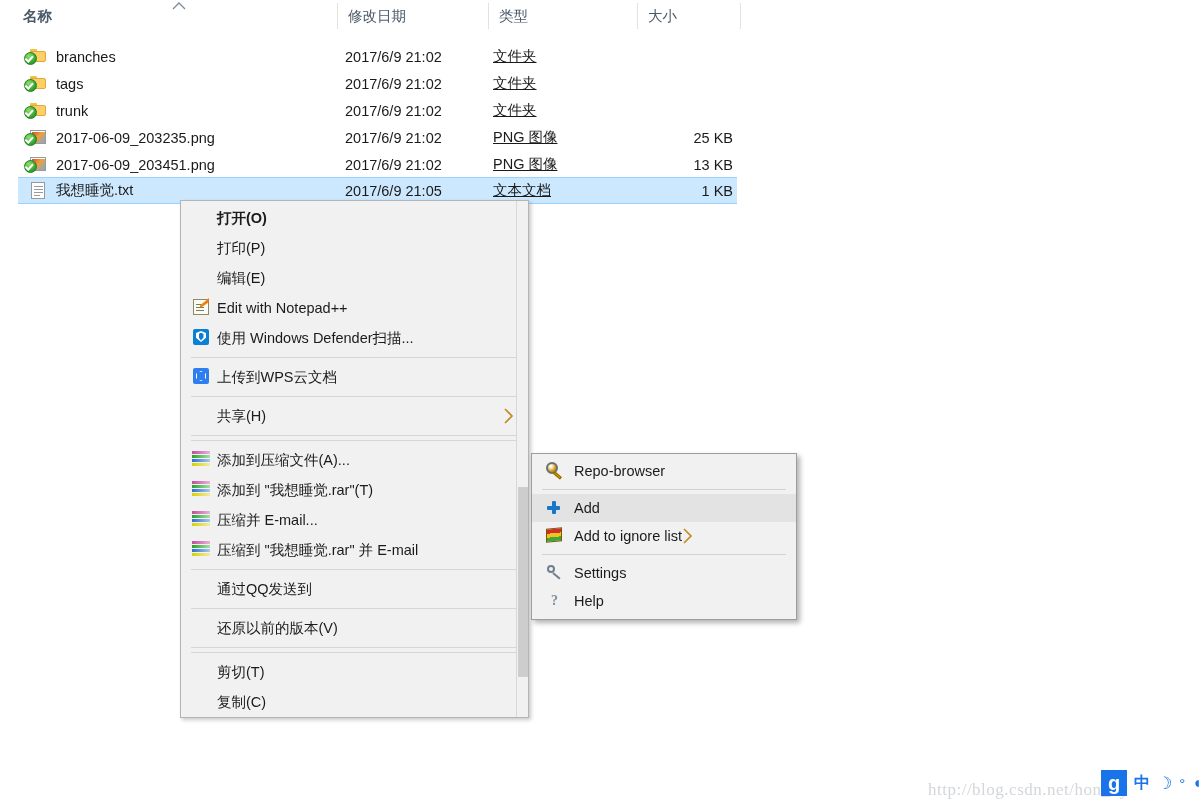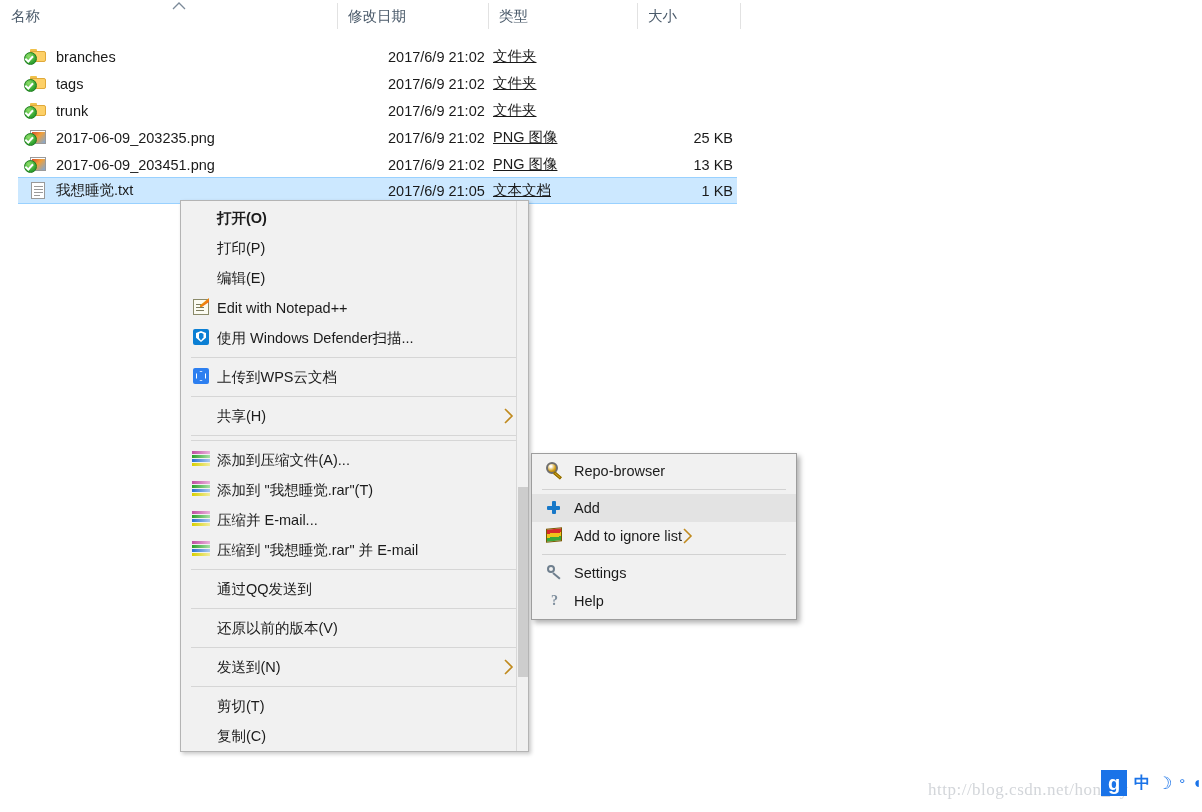--- a/index.html
+++ b/index.html
@@ -34,21 +34,21 @@
   }
   .sort-arrow svg { display:block; }
 
   .row {
     position: absolute; left: 18px; width: 719px; height: 27px;
     display: flex; align-items: center;
     font-size: 14.5px; color: #1a1a1a;
   }
   .row.selected { background: #cce8ff; border-top:1px solid #99d1ff; border-bottom:1px solid #99d1ff; }
   .cell-name { position:absolute; left: 9px; display:flex; align-items:center; gap:9px; }
-  .cell-date { position:absolute; left: 327px; width: 140px; text-align:left;margin-left:43px; }
+  .cell-date { position:absolute; left: 327px; width: 140px; text-align:left; }
   .cell-type { position:absolute; left: 475px; text-decoration: underline; }
   .cell-size { position:absolute; left: 580px; width: 135px; text-align:right; }
 
   
   .ico { position: relative; width: 20px; height: 18px; flex: 0 0 20px; }
   .folder-ico { position:absolute; left:3px; top:1px; width:16px; height:13px; }
   .folder-ico .tab  { position:absolute; left:0; top:0; width:7px; height:3px; background:#f0c14b; border-radius:1px 1px 0 0;}
   .folder-ico .body { position:absolute; left:0; top:2px; width:16px; height:11px; background:#fdd067; border:1px solid #e0a93a; border-radius:0 2px 2px 2px;}
   .svn-ok {
     position:absolute; left:-3px; top:4px; width:13px; height:13px; border-radius:50%;
@@ -153,21 +153,21 @@
   .ime-tail { color:#1a73e8; font-size:16px; }
 </style>
 </head>
 <body>
 
 <div id="root">
 
   <div class="explorer">
 
     <div class="col-header">
-      <div class="hdr" style="left:0px;width:337px;">
+      <div class="hdr" style="left:12px;width:337px;font-weight:bold;">
           <span>名称</span>
         </div>
       <div class="hdr" style="left:337px;width:151px;">
           <span>修改日期</span>
         </div>
       <div class="hdr" style="left:488px;width:149px;">
           <span>类型</span>
         </div>
       <div class="hdr" style="left:637px;width:103px;">
           <span>大小</span>
@@ -398,29 +398,20 @@
 
     <div class="msep"></div>
 
     <div class="mi">
       <span class="mi-ico"></span>
       <span class="mi-label">还原以前的版本(V)</span>
     </div>
 
     <div class="msep"></div>
 
-    <div class="mi">
-      <span class="mi-ico"></span>
-      <span class="mi-label">发送到(N)</span>
-      <span class="arrow">
-          <svg width="11" height="18" viewBox="0 0 11 18">
-            <path d="M2 2 L9 9 L2 16" fill="none" stroke="#c08a1e" stroke-width="1.6"></path>
-          </svg>
-        </span>
-    </div>
 
     <div class="msep"></div>
 
     <div class="mi">
       <span class="mi-ico"></span>
       <span class="mi-label">剪切(T)</span>
     </div>
     <div class="mi">
       <span class="mi-ico"></span>
       <span class="mi-label">复制(C)</span>

